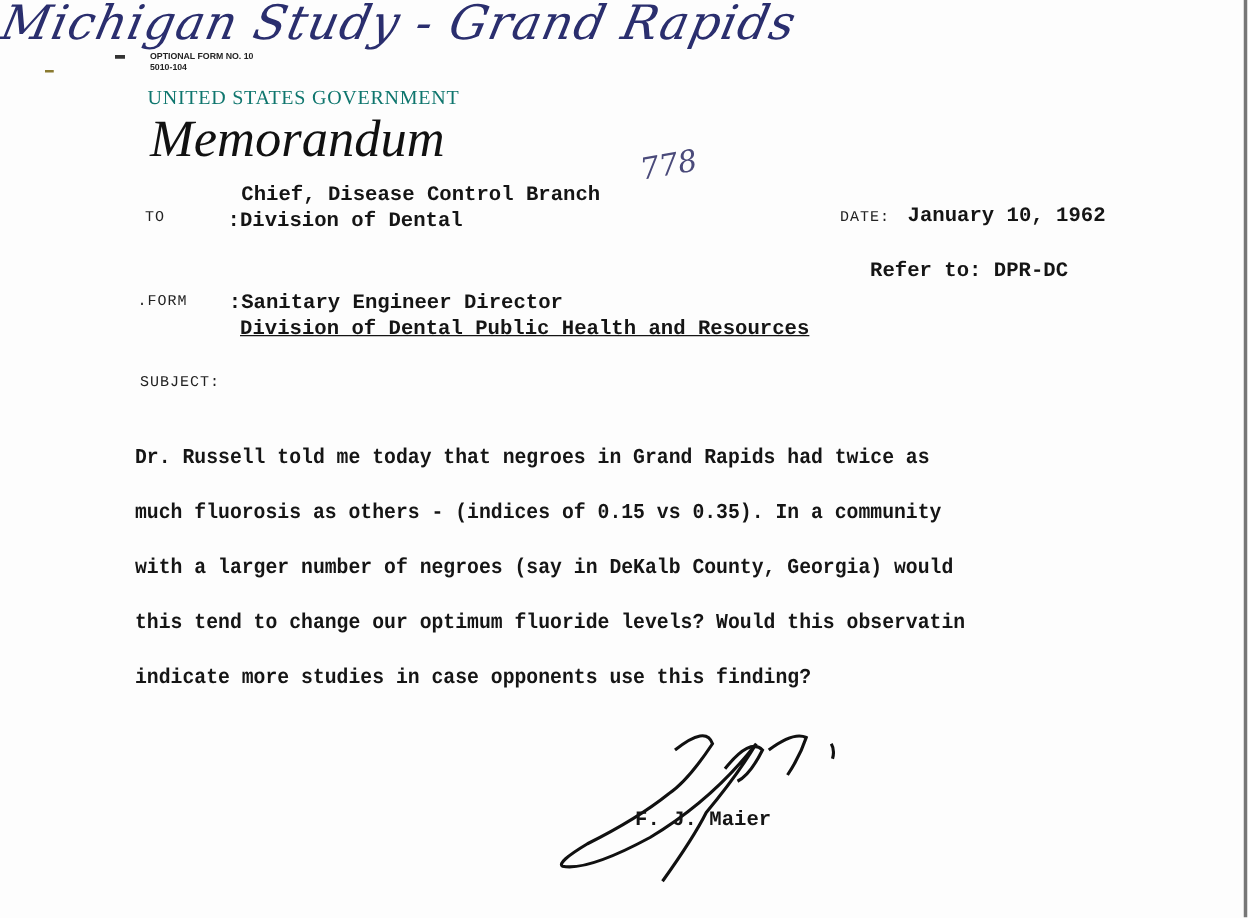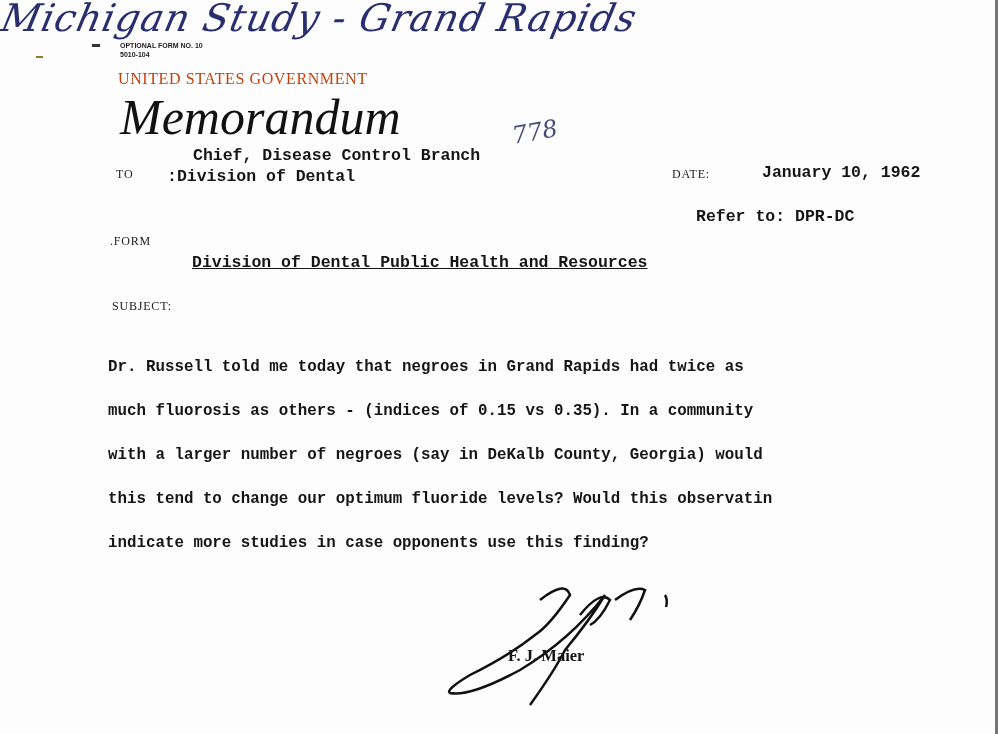--- a/index.html
+++ b/index.html
@@ -3,23 +3,23 @@
 <meta charset="utf-8">
 <style>
   html, body { margin:0; padding:0; }
   body { width:998px; height:734px; background:#fdfdfd; position:relative; overflow:hidden; }
   .page { position:absolute; left:0; top:0; width:995px; height:734px; background:#fdfdfd; }
   .edge { position:absolute; left:995px; top:0; width:3px; height:734px; background:#777; }
   .hand { position:absolute; font-family:"DejaVu Serif", serif; font-style:italic; color:#2a2e6e; }
   .hand-top { left:2px; top:-4px; font-size:38px; letter-spacing:1px; transform:skewX(-12deg); white-space:nowrap; }
   .hand-num { left:512px; top:118px; font-size:24px; color:#4a4a7a; transform:rotate(-10deg); }
   .form-no { position:absolute; left:120px; top:41px; font-family:"Liberation Sans", sans-serif; font-weight:bold; font-size:7px; color:#222; line-height:9px; }
-  .usg { position:absolute; left:118px; top:70px; font-family:"Liberation Serif", serif; font-size:16px; letter-spacing:0.6px; color:#c2410c; }
-  .memo { position:absolute; left:120px; top:88px; font-family:"Liberation Serif", serif; font-style:italic; font-size:50px; color:#111; }
-  .lbl { position:absolute; font-family:Liberation Serif, serif; font-size:12px; letter-spacing:0.8px; color:#222; font-variant:small-caps; }
+  .usg { position:absolute; left:118px; top:70px; font-family:"Liberation Serif", serif; font-size:16px; letter-spacing:0.6px; color:#0f766e; }
+  .memo { position:absolute; left:120px; top:88px; font-family:"Liberation Serif", serif; font-style:italic; font-size:42px; color:#111; }
+  .lbl { position:absolute; font-family:Liberation Mono, monospace; font-size:12px; letter-spacing:0.8px; color:#222; font-variant:small-caps; }
   .tw { position:absolute; font-family:"Liberation Mono", monospace; font-weight:bold; font-size:16.5px; color:#151515; white-space:nowrap;text-align:center; }
   .body-line { position:absolute; left:108px; font-family:"Liberation Mono", monospace; font-weight:bold; font-size:17px; color:#151515; white-space:nowrap; transform:scaleX(0.93); transform-origin:left center; }
   .sig { position:absolute; left:440px; top:575px; }
   .dot { position:absolute; background:#333; }
 </style>
 </head>
 <body>
 
 <div class="page">
 
@@ -33,37 +33,38 @@
     <div>5010-104</div>
   </div>
 
   <div class="usg">UNITED STATES GOVERNMENT</div>
   <div class="memo">Memorandum</div>
 
   <div class="hand hand-num">778</div>
 
   <div class="tw" style="left:193px;top:146px;">Chief, Disease Control Branch</div>
   <div class="lbl" style="left:116px;top:167px;">TO</div>
-  <div class="tw" style="left:167px;top:167px;">:Division of Dental</div>
+  <div class="tw" style="left:182px;top:167px;">:Division of Dental</div>
 
   <div class="lbl" style="left:672px;top:167px;">DATE:</div>
-  <div class="tw" style="left:726px;top:163px;margin-left:36px;">January 10, 1962</div>
+  <div class="tw" style="left:726px;top:163px;">January 10, 1962</div>
   <div class="tw" style="left:696px;top:207px;">Refer to:  DPR-DC</div>
 
   <div class="lbl" style="left:110px;top:234px;">.FORM</div>
+  <div class="tw" style="left:183px;top:232px;">:Sanitary Engineer Director</div>
   <div class="tw" style="left:192px;top:253px;text-decoration:underline;">Division of Dental Public Health and Resources</div>
 
   <div class="lbl" style="left:112px;top:299px;">SUBJECT:</div>
 
   <div class="body-line" style="top:357px;">Dr. Russell told me today that negroes in Grand Rapids had twice as</div>
   <div class="body-line" style="top:401px;">much fluorosis as others - (indices of 0.15 vs 0.35).  In a community</div>
   <div class="body-line" style="top:445px;">with a larger number of negroes (say in DeKalb County, Georgia) would</div>
   <div class="body-line" style="top:489px;">this tend to change our optimum fluoride levels?  Would this observatin</div>
   <div class="body-line" style="top:533px;">indicate more studies in case opponents use this finding?</div>
 
   <svg class="sig" width="260" height="140" viewBox="0 0 260 140">
     <path d="M100 25 Q125 5 130 20 Q110 50 95 60 Q70 80 30 100 Q5 115 10 118 Q30 122 80 95 Q130 65 165 20 Q150 45 125 75 Q115 95 90 130" fill="none" stroke="#111" stroke-width="2.5"></path>
     <path d="M140 40 Q160 15 170 25 Q160 45 150 50 M175 25 Q195 10 205 15 Q200 30 190 45 M225 20 Q228 25 226 32" fill="none" stroke="#111" stroke-width="2.5"></path>
   </svg>
-  <div class="tw" style="left:508px;top:646px;font-family:Liberation Serif, serif;">F. J. Maier</div>
+  <div class="tw" style="left:508px;top:646px;">F. J. Maier</div>
 
 </div>
 <div class="edge"></div>
 
 </body></html>

